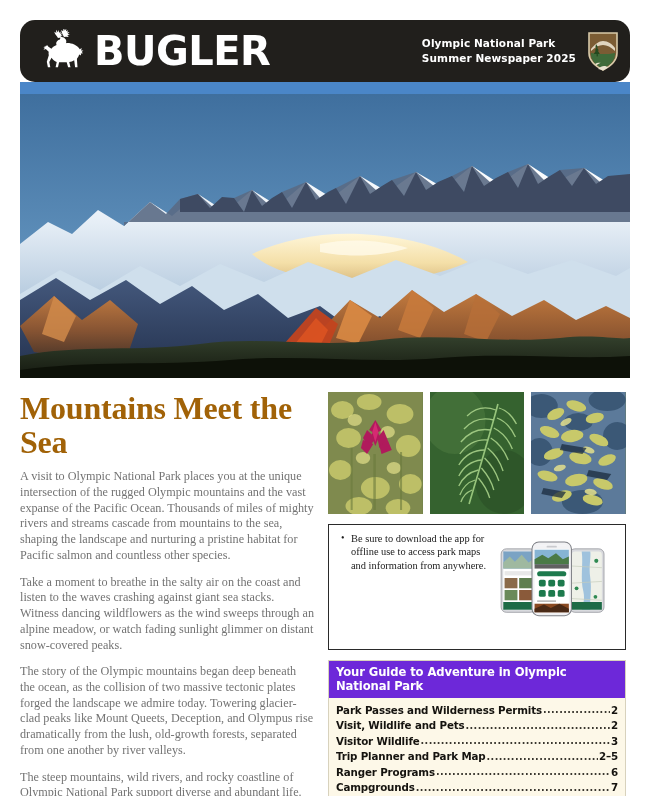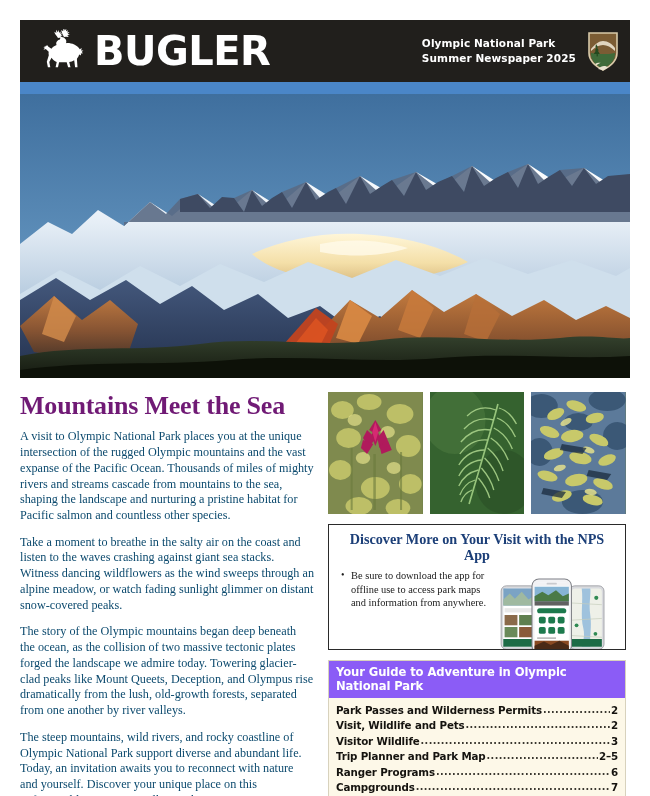--- a/index.html
+++ b/index.html
@@ -20,20 +20,21 @@
   }
 
   
   .masthead {
     position: relative;
     height: 62px;
     background: #211f1c;
     display: flex;
     align-items: center;
     padding: 0 10px 0 14px;
+    border-radius: 15px;
   }
 
   .elk-icon { width: 54px; height: 44px; flex: 0 0 auto; }
 
   .bugler-title {
     font-family: "DejaVu Sans", sans-serif;
     font-weight: bold;
     font-size: 40px;
     letter-spacing: -0.5px;
     color: #ffffff;
@@ -76,32 +77,32 @@
     gap: 14px;
     padding-top: 14px;
   }
 
   .col-left { width: 294px; flex: 0 0 294px; }
   .col-right { width: 298px; flex: 0 0 298px; }
 
   .headline {
     font-family: "Liberation Serif", serif;
     font-weight: bold;
-    font-size: 26px;
-    color: #701a75;
+    font-size: 32px;
+    color: #a16207;
     line-height: 1.05;
     margin-bottom: 10px;
     letter-spacing: -0.2px;
   }
 
   .body-text p {
     font-family: "Liberation Serif", serif;
     font-size: 12.2px;
     line-height: 1.29;
-    color: #0c4a6e;
+    color: #737373;
     margin-bottom: 11px;
     text-align: left;
   }
   .body-text p:last-child { margin-bottom: 0; }
 
   
   .photo-strip {
     display: flex;
     gap: 7px;
     height: 122px;
@@ -159,34 +160,34 @@
   .phones svg { display: block; width: 100%; height: 92px; }
 
   
   .toc {
     margin-top: 10px;
     background: #fdf8e8;
     border: 1px solid #d8d2bd;
   }
 
   .toc-header {
-    background: #8b5cf6;
+    background: #6d28d9;
     color: #ffffff;
     font-family: "DejaVu Sans", sans-serif;
     font-weight: bold;
     font-size: 11.6px;
     padding: 4px 7px 5px 7px;
     letter-spacing: -0.1px;
   }
 
   .toc-list { padding: 4px 7px 6px 7px; }
 
   .toc-row {
     display: flex;
-    align-items: flex-start;
+    align-items: flex-end;
     font-family: "DejaVu Sans", sans-serif;
     font-weight: bold;
     font-size: 10.3px;
     color: #15130f;
     line-height: 1.0;
     padding: 2.6px 0;
     letter-spacing: -0.15px;
   }
   .toc-label { white-space: nowrap; }
   .toc-dots {
@@ -444,21 +445,20 @@
               <path d="M30 52 L54 56 L50 62 L28 58 Z"></path>
               <path d="M56 78 L78 82 L74 88 L54 84 Z"></path>
               <path d="M12 96 L34 100 L30 106 L10 102 Z"></path>
             </g>
           </svg>
         </div>
 
       </div>
 
       <div class="app-box">
-        <div class="app-box-title">Discover More on Your Visit with the NPS App</div>
         <div class="app-box-inner">
           <ul class="app-bullets">
             <li>Be sure to download the app for offline use to access park maps and information from anywhere.</li>
           </ul>
           <div class="phones">
             <svg viewBox="0 0 140 92" preserveAspectRatio="xMidYMid meet">
 
               <g transform="translate(6,12)">
                 <rect x="0" y="0" width="40" height="74" rx="6" fill="#d9dade" stroke="#9a9ca2" stroke-width="1"></rect>
                 <rect x="2.5" y="3" width="35" height="68" rx="4" fill="#ffffff"></rect>

